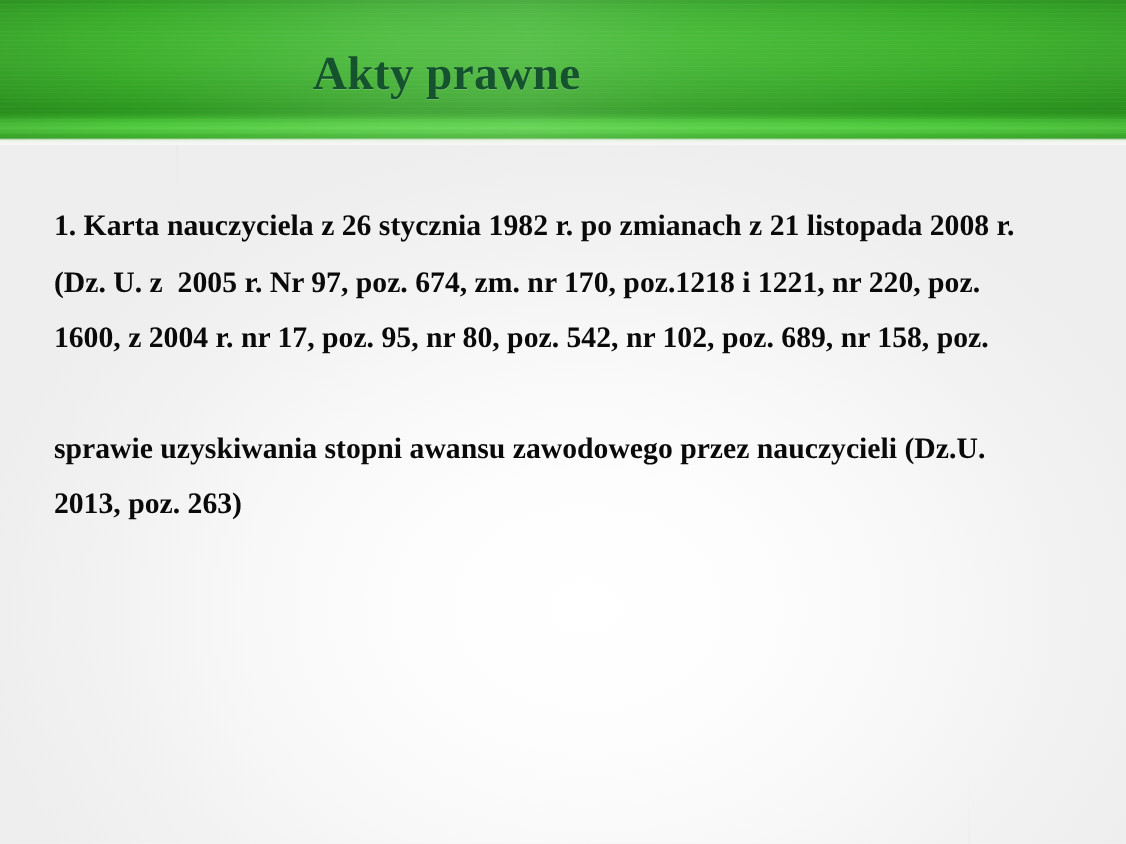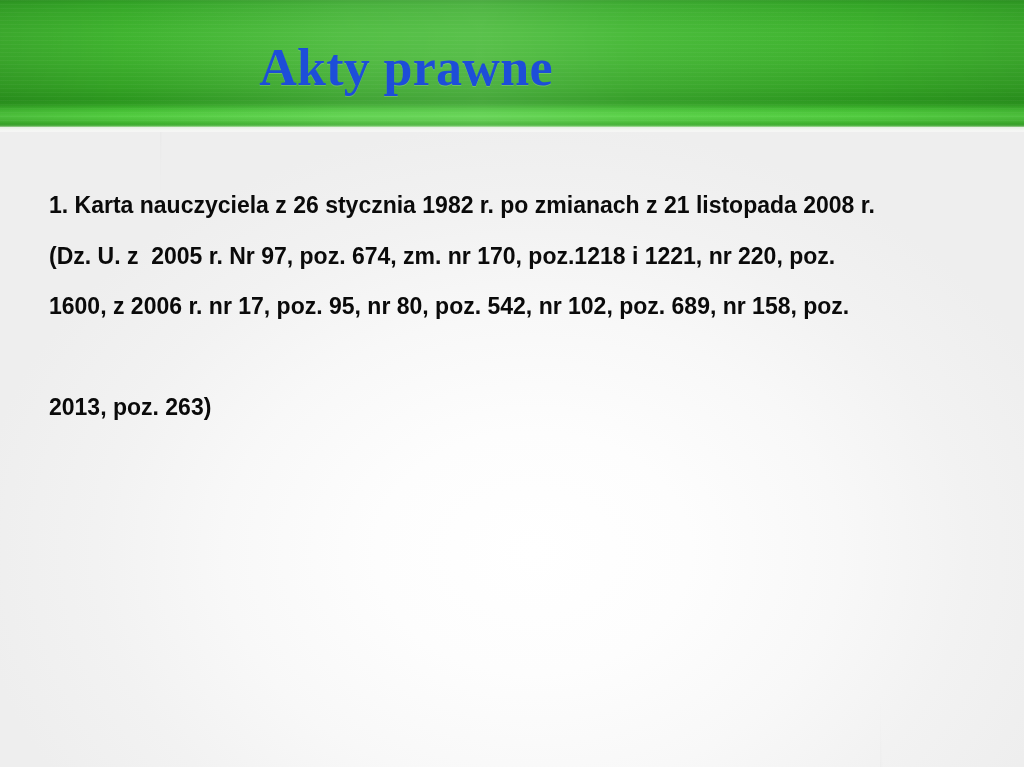--- a/index.html
+++ b/index.html
@@ -120,44 +120,44 @@
   }
 
   .slide-title {
     position: absolute;
     left: 0;
     top: 44px;
     width: 812px;
     text-align: center;
     font-family: "Liberation Serif", "DejaVu Serif", serif;
     font-weight: bold;
-    font-size: 52px;
+    font-size: 43px;
     line-height: 48px;
-    color: #1d4ed8;
+    color: #14532d;
     letter-spacing: 0.3px;
     text-shadow: 0 1px 0 rgba(255,255,255,0.18);
   }
 
   
   .content {
     position: absolute;
     left: 49px;
     top: 180px;
     width: 936px;
   }
 
   .para {
     margin: 0;
     padding: 0;
   }
 
   .text-line {
-    font-family: Liberation Sans, sans-serif;
+    font-family: Liberation Serif, serif;
     font-weight: bold;
-    font-size: 23px;
+    font-size: 27px;
     line-height: 50.5px;
     color: #0a0a0a;
     white-space: pre;
     letter-spacing: 0.0px;
   }
 
   .para-gap {
     height: 50px;
   }
 </style>
@@ -175,23 +175,24 @@
   </div>
   <div class="header-underline"></div>
 
   <div class="slide-title">Akty prawne</div>
 
   <div class="content">
 
     <div class="para">
       <div class="text-line">1. Karta nauczyciela z 26 stycznia 1982 r. po zmianach z 21 listopada 2008 r.</div>
       <div class="text-line">(Dz. U. z  2005 r. Nr 97, poz. 674, zm. nr 170, poz.1218 i 1221, nr 220, poz.</div>
-      <div class="text-line">1600, z 2006 r. nr 17, poz. 95, nr 80, poz. 542, nr 102, poz. 689, nr 158, poz.</div>
+      <div class="text-line">1600, z 2004 r. nr 17, poz. 95, nr 80, poz. 542, nr 102, poz. 689, nr 158, poz.</div>
     </div>
 
     <div class="para-gap"></div>
 
     <div class="para">
+      <div class="text-line">sprawie uzyskiwania stopni awansu zawodowego przez nauczycieli (Dz.U.</div>
       <div class="text-line">2013, poz. 263)</div>
     </div>
 
   </div>
 </div>
 
 </body></html>

